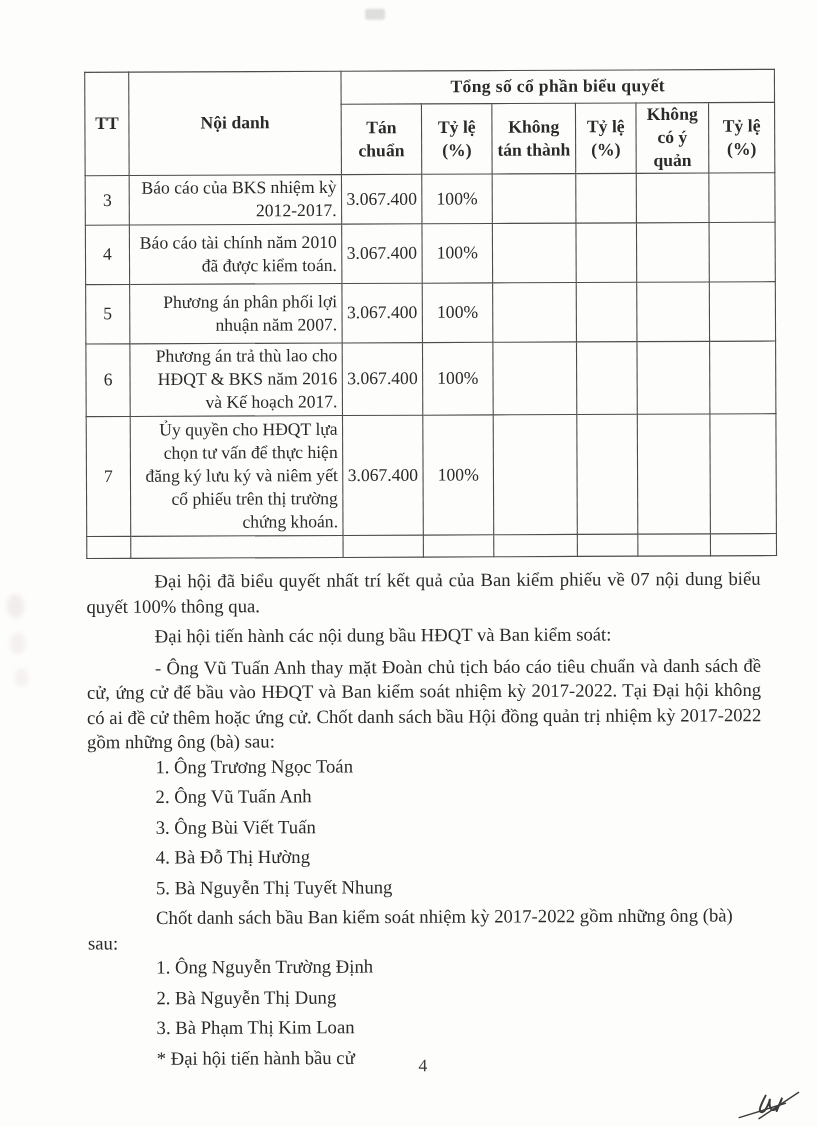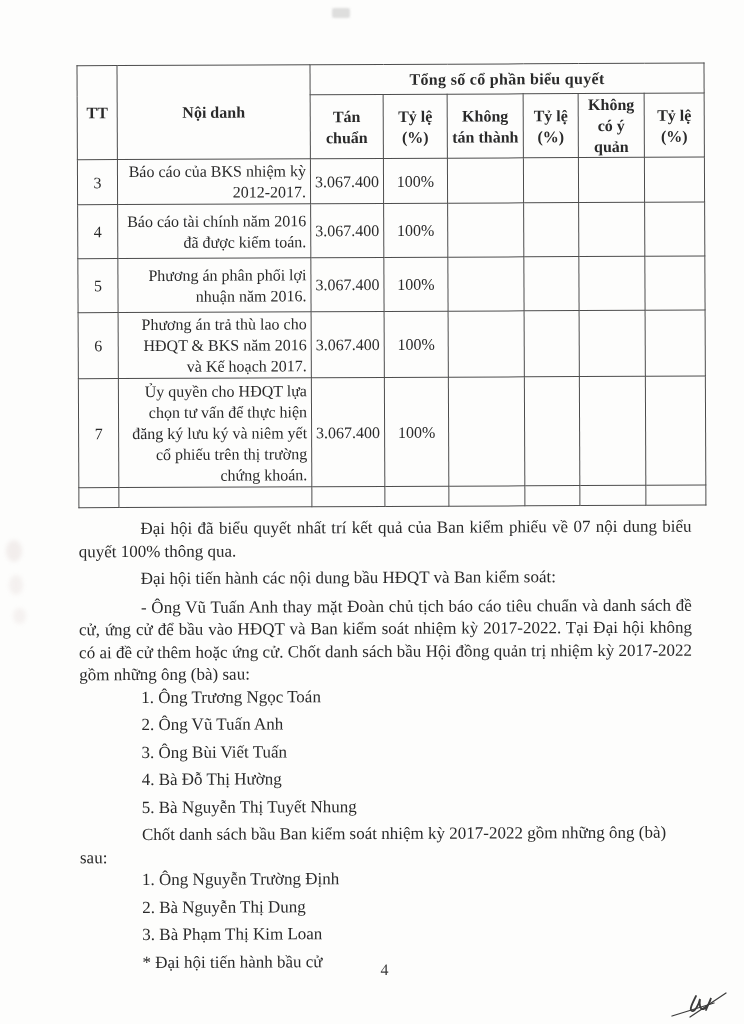--- a/index.html
+++ b/index.html
@@ -106,31 +106,31 @@
         <td class="c-content">Báo cáo của BKS nhiệm kỳ 2012-2017.</td>
         <td class="c-num">3.067.400</td>
         <td class="c-pct">100%</td>
         <td class="c-num"></td>
         <td class="c-pct"></td>
         <td class="c-num"></td>
         <td class="c-pct"></td>
       </tr>
       <tr class="r4">
         <td class="c-tt">4</td>
-        <td class="c-content">Báo cáo tài chính năm 2016 đã được kiểm toán.</td>
+        <td class="c-content">Báo cáo tài chính năm 2010 đã được kiểm toán.</td>
         <td class="c-num">3.067.400</td>
         <td class="c-pct">100%</td>
         <td class="c-num"></td>
         <td class="c-pct"></td>
         <td class="c-num"></td>
         <td class="c-pct"></td>
       </tr>
       <tr class="r5">
         <td class="c-tt">5</td>
-        <td class="c-content">Phương án phân phối lợi nhuận năm 2016.</td>
+        <td class="c-content">Phương án phân phối lợi nhuận năm 2007.</td>
         <td class="c-num">3.067.400</td>
         <td class="c-pct">100%</td>
         <td class="c-num"></td>
         <td class="c-pct"></td>
         <td class="c-num"></td>
         <td class="c-pct"></td>
       </tr>
       <tr class="r6">
         <td class="c-tt">6</td>
         <td class="c-content">Phương án trả thù lao cho HĐQT &amp; BKS năm 2016 và Kế hoạch 2017.</td>

